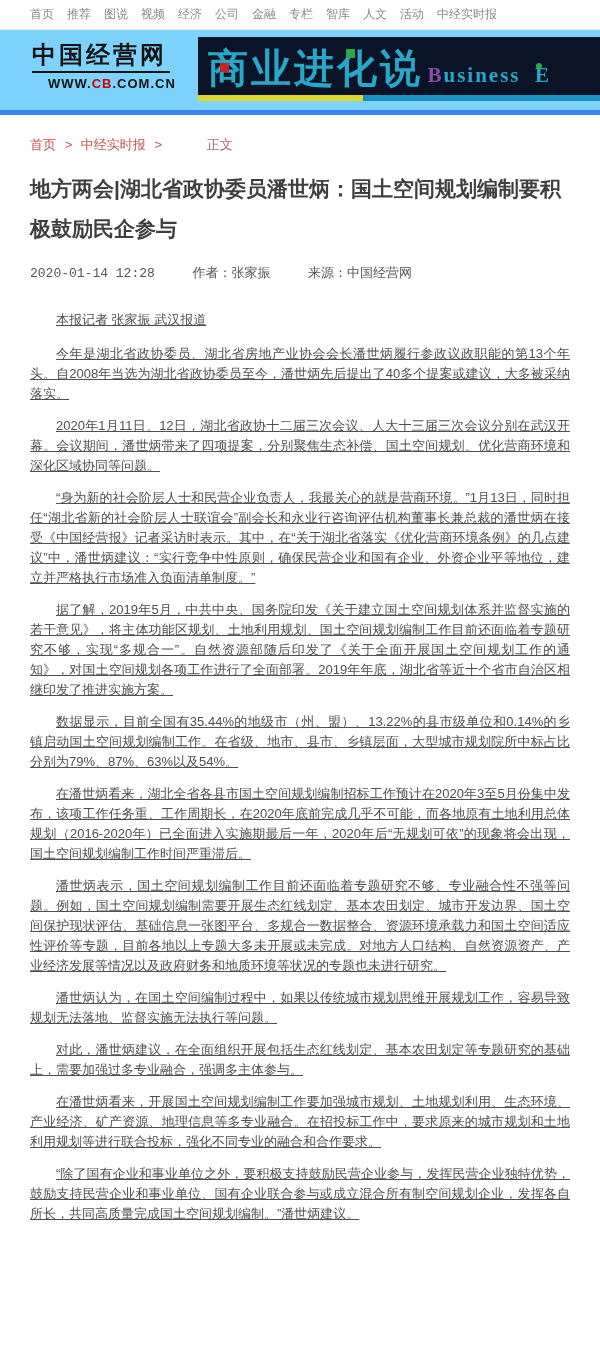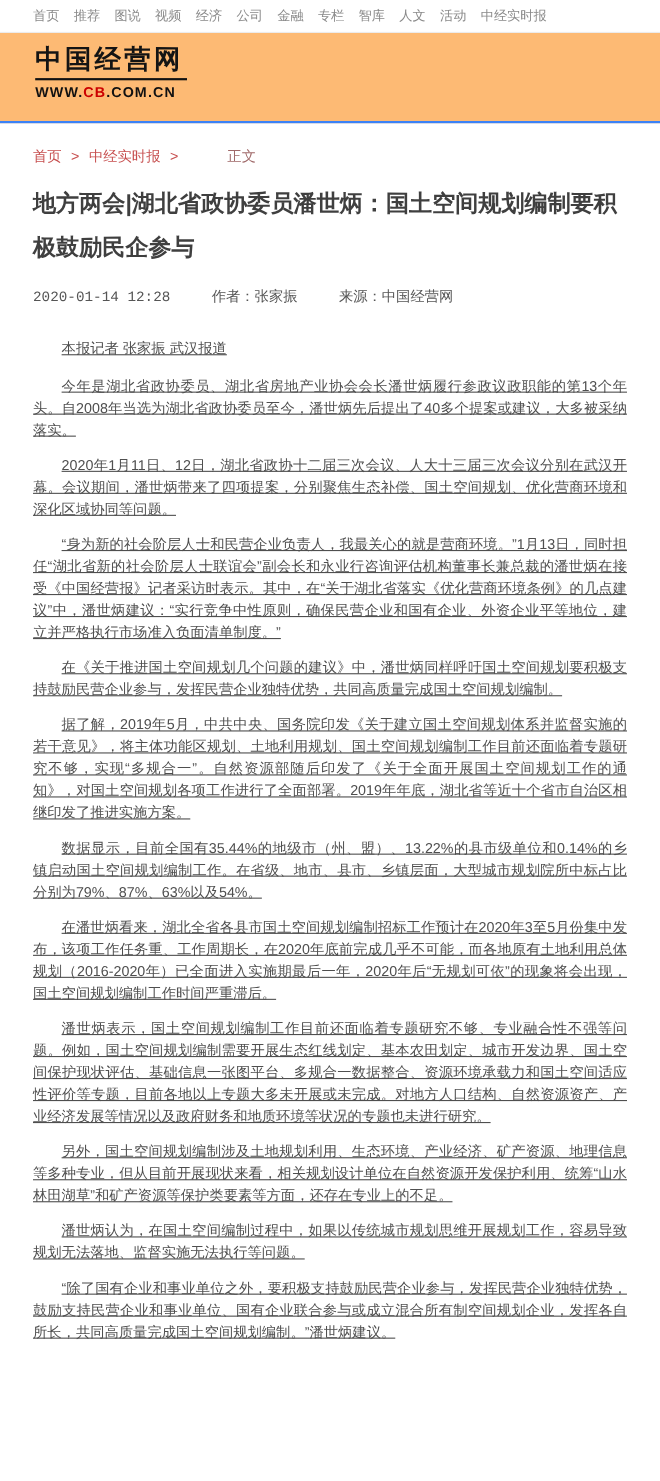--- a/index.html
+++ b/index.html
@@ -22,31 +22,31 @@
     color: var(--nav-color, #8a8a8a);
     text-decoration: none;
     margin-right: 13px;
     white-space: nowrap;
     cursor: pointer;
   }
   
   .header {
     position: relative;
     height: 80px;
-    border-bottom: 2px solid #3b82f6;
-    background: #fdba74;
+    border-bottom: 5px solid #3b82f6;
+    background: #7dd3fc;
   }
   .logo { position: absolute; left: 32px; top: 12px; cursor: pointer; }
   .logo-cn {
     font-size: 24px; font-weight: bold; color: #141414;
     letter-spacing: 3px; line-height: 26px;
   }
   .logo-rule { height: 2px; background: #111; margin: 3px 0 3px 0; width: 138px; }
   .logo-url {
-    font-size: 13px; font-weight: bold; color: #111; letter-spacing: 1px;
+    font-size: 13px; font-weight: bold; color: #111; letter-spacing: 1px; margin-left: 16px;
   }
   .logo-url .cb { color: var(--logo-red, #cc0000); }
   .banner-wrap {
     position: absolute; left: 198px; top: 7px; right: 0; height: 64px;
     overflow: hidden;
   }
   .banner {
     position: relative;
     width: 470px; height: 64px;
     background: var(--banner-bg, #0b1326);
@@ -147,20 +147,33 @@
 
     <a>中经实时报</a>
   </nav>
 
 <header class="header">
   <div class="logo">
     <div class="logo-cn">中国经营网</div>
     <div class="logo-rule"></div>
     <div class="logo-url"><span>WWW.</span><span class="cb">CB</span><span>.COM.CN</span></div>
   </div>
+  <div class="banner-wrap">
+    <div class="banner">
+      <div class="banner-inner">
+        <span class="banner-cn">商业进化说</span>
+        <span class="banner-en"><span class="en-b">B</span><span>usiness</span>&nbsp;&nbsp;<span>E</span></span>
+      </div>
+      <span class="deco red-sq"></span>
+      <span class="deco green-sq"></span>
+      <span class="deco green-dot"></span>
+      <div class="strip-yellow"></div>
+      <div class="strip-cyan"></div>
+    </div>
+  </div>
 </header>
 
 <div class="breadcrumb">
   <a>首页</a>
   <span class="sep">&gt;</span>
   <a>中经实时报</a>
   <span class="sep">&gt;</span>
   <span class="current">正文</span>
 </div>
 
@@ -175,32 +188,32 @@
 <div class="article-body">
   <p class="byline">本报记者 张家振 武汉报道</p>
   <div>
 
       <p>今年是湖北省政协委员、湖北省房地产业协会会长潘世炳履行参政议政职能的第13个年头。自2008年当选为湖北省政协委员至今，潘世炳先后提出了40多个提案或建议，大多被采纳落实。</p>
 
       <p>2020年1月11日、12日，湖北省政协十二届三次会议、人大十三届三次会议分别在武汉开幕。会议期间，潘世炳带来了四项提案，分别聚焦生态补偿、国土空间规划、优化营商环境和深化区域协同等问题。</p>
 
       <p>“身为新的社会阶层人士和民营企业负责人，我最关心的就是营商环境。”1月13日，同时担任“湖北省新的社会阶层人士联谊会”副会长和永业行咨询评估机构董事长兼总裁的潘世炳在接受《中国经营报》记者采访时表示。其中，在“关于湖北省落实《优化营商环境条例》的几点建议”中，潘世炳建议：“实行竞争中性原则，确保民营企业和国有企业、外资企业平等地位，建立并严格执行市场准入负面清单制度。”</p>
 
-      <p>在《关于推进国土空间规划几个问题的建议》中，潘世炳同样呼吁国土空间规划要积极支持鼓励民营企业参与，发挥民营企业独特优势，共同高质量完成国土空间规划编制。</p>
 
       <p>据了解，2019年5月，中共中央、国务院印发《关于建立国土空间规划体系并监督实施的若干意见》，将主体功能区规划、土地利用规划、国土空间规划编制工作目前还面临着专题研究不够，实现“多规合一”。自然资源部随后印发了《关于全面开展国土空间规划工作的通知》，对国土空间规划各项工作进行了全面部署。2019年年底，湖北省等近十个省市自治区相继印发了推进实施方案。</p>
 
 
       <p>数据显示，目前全国有35.44%的地级市（州、盟）、13.22%的县市级单位和0.14%的乡镇启动国土空间规划编制工作。在省级、地市、县市、乡镇层面，大型城市规划院所中标占比分别为79%、87%、63%以及54%。</p>
 
       <p>在潘世炳看来，湖北全省各县市国土空间规划编制招标工作预计在2020年3至5月份集中发布，该项工作任务重、工作周期长，在2020年底前完成几乎不可能，而各地原有土地利用总体规划（2016-2020年）已全面进入实施期最后一年，2020年后“无规划可依”的现象将会出现，国土空间规划编制工作时间严重滞后。</p>
 
       <p>潘世炳表示，国土空间规划编制工作目前还面临着专题研究不够、专业融合性不强等问题。例如，国土空间规划编制需要开展生态红线划定、基本农田划定、城市开发边界、国土空间保护现状评估、基础信息一张图平台、多规合一数据整合、资源环境承载力和国土空间适应性评价等专题，目前各地以上专题大多未开展或未完成。对地方人口结构、自然资源资产、产业经济发展等情况以及政府财务和地质环境等状况的专题也未进行研究。</p>
 
-      <p>另外，国土空间规划编制涉及土地规划利用、生态环境、产业经济、矿产资源、地理信息等多种专业，但从目前开展现状来看，相关规划设计单位在自然资源开发保护利用、统筹“山水林田湖草”和矿产资源等保护类要素等方面，还存在专业上的不足。</p>
 
       <p>潘世炳认为，在国土空间编制过程中，如果以传统城市规划思维开展规划工作，容易导致规划无法落地、监督实施无法执行等问题。</p>
 
-
+      <p>对此，潘世炳建议，在全面组织开展包括生态红线划定、基本农田划定等专题研究的基础上，需要加强过多专业融合，强调多主体参与。</p>
+
+      <p>在潘世炳看来，开展国土空间规划编制工作要加强城市规划、土地规划利用、生态环境、产业经济、矿产资源、地理信息等多专业融合。在招投标工作中，要求原来的城市规划和土地利用规划等进行联合投标，强化不同专业的融合和合作要求。</p>
 
       <p>“除了国有企业和事业单位之外，要积极支持鼓励民营企业参与，发挥民营企业独特优势，鼓励支持民营企业和事业单位、国有企业联合参与或成立混合所有制空间规划企业，发挥各自所长，共同高质量完成国土空间规划编制。”潘世炳建议。</p>
     </div>
 </div>
 
 </body></html>

